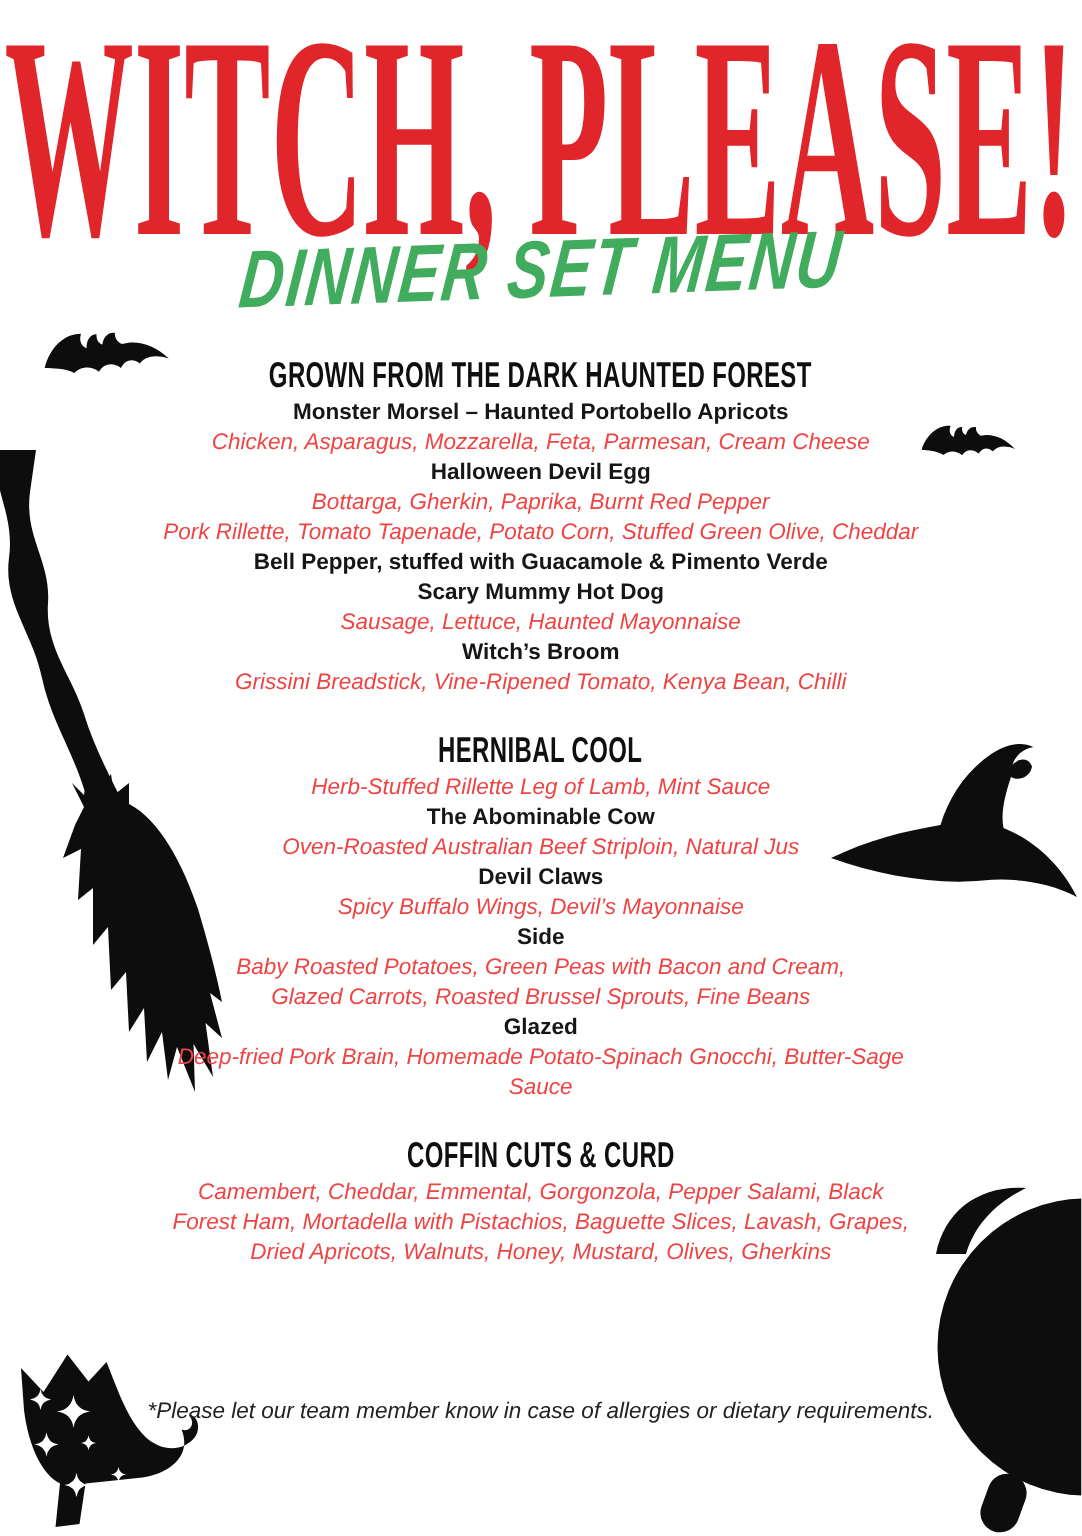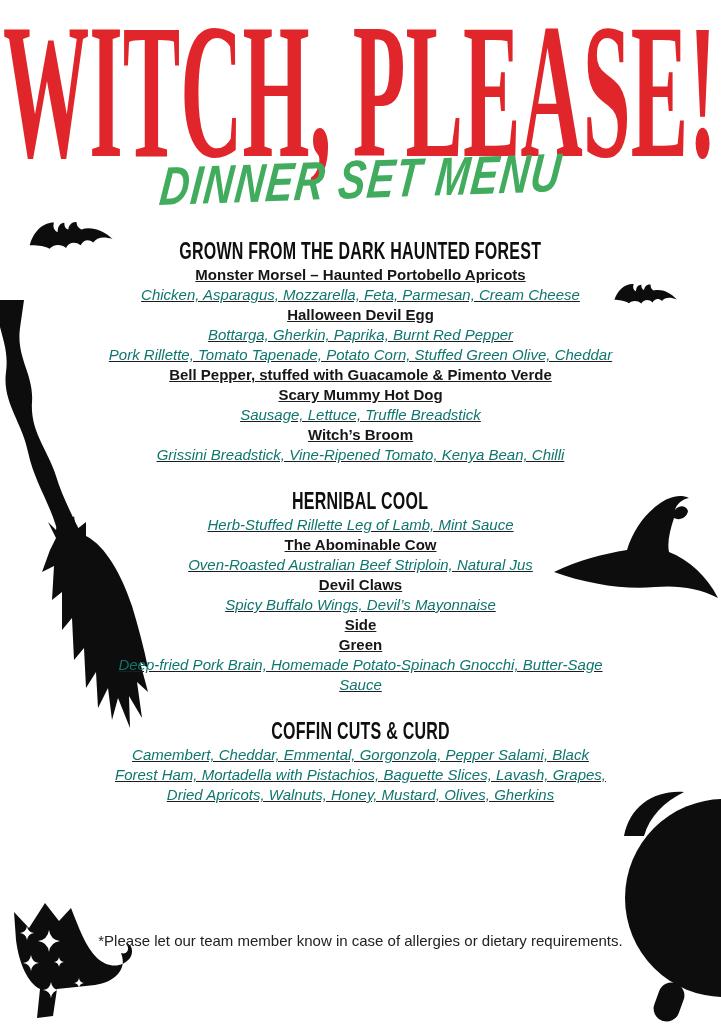--- a/index.html
+++ b/index.html
@@ -16,32 +16,32 @@
   .deco-hat{left:551px;top:490px;}
   .deco-boot{left:0px;top:886px;}
   .deco-cauldron{left:616px;top:786px;}
   
   .masthead{position:absolute;top:0;left:0;width:721px;height:230px;z-index:2;}
   .title-svg{position:absolute;top:10px;left:0;}
   .title-text{font-family:"Liberation Serif",serif;font-weight:bold;}
   .subtitle-svg{position:absolute;top:146px;left:0;}
   .subtitle-text{font-family:"Liberation Sans",sans-serif;font-weight:bold;font-style:italic;letter-spacing:2px;}
   
-  .menu{position:absolute;top:239px;left:100px;width:521px;text-align:center;z-index:2;text-decoration:underline;}
+  .menu{position:absolute;top:239px;left:100px;width:521px;text-align:center;z-index:2;}
   .section-heading{margin:0 0 2px 0;font-size:20px;line-height:24px;font-weight:700;color:#0f0f0f;}
   .heading-inner{display:inline-block;transform:scale(0.8,1.2);letter-spacing:0.3px;white-space:nowrap;}
   .menu-section + .menu-section{margin-top:24px;}
   .item-name{font-weight:700;font-size:15px;line-height:20px;color:#161616;}
-  .item-desc{font-style:italic;font-size:15px;line-height:20px;color:#0f766e;margin:0 auto;}
+  .item-desc{font-style:italic;font-size:15px;line-height:20px;color:#ef4444;margin:0 auto;}
   .w440{max-width:440px;}
   .w490{max-width:490px;}
   .w500{max-width:500px;}
   .footnote{
     position:absolute;top:932px;left:0;width:721px;margin:0;text-align:center;
-    font-size:15px;color:#222;white-space:nowrap;z-index:2;
+    font-style:italic;font-size:15px;color:#222;white-space:nowrap;z-index:2;
   }
 </style>
 </head>
 <body>
 
 <div class="page">
 
   <span class="deco deco-bat-left">
     <svg width="88" height="49" viewBox="0 0 130 72">
       <path fill="#0d0d0d" d="M4,40 C12,22 28,10 45,13 C42,19 43,25 48,28 C49,20 54,15 60,16 C59,21 60,25 64,27 C66,20 72,16 78,18 C77,23 79,27 83,30 C98,28 114,36 126,52 C113,45 103,46 97,52 C91,45 83,46 78,53 C71,45 61,46 56,53 C49,45 38,45 32,50 C23,43 12,42 4,40 Z"></path>
@@ -104,34 +104,35 @@
 
     <section class="menu-section">
       <h2 class="section-heading"><span class="heading-inner">GROWN FROM THE DARK HAUNTED FOREST</span></h2>
       <div class="item-name">Monster Morsel – Haunted Portobello Apricots</div>
       <div class="item-desc">Chicken, Asparagus, Mozzarella, Feta, Parmesan, Cream Cheese</div>
       <div class="item-name">Halloween Devil Egg</div>
       <div class="item-desc">Bottarga, Gherkin, Paprika, Burnt Red Pepper</div>
       <div class="item-desc">Pork Rillette, Tomato Tapenade, Potato Corn, Stuffed Green Olive, Cheddar</div>
       <div class="item-name">Bell Pepper, stuffed with Guacamole &amp; Pimento Verde</div>
       <div class="item-name">Scary Mummy Hot Dog</div>
-      <div class="item-desc">Sausage, Lettuce, Truffle Breadstick</div>
+      <div class="item-desc">Sausage, Lettuce, Haunted Mayonnaise</div>
       <div class="item-name">Witch’s Broom</div>
       <div class="item-desc">Grissini Breadstick, Vine-Ripened Tomato, Kenya Bean, Chilli</div>
     </section>
 
     <section class="menu-section">
       <h2 class="section-heading"><span class="heading-inner">HERNIBAL COOL</span></h2>
       <div class="item-desc">Herb-Stuffed Rillette Leg of Lamb, Mint Sauce</div>
       <div class="item-name">The Abominable Cow</div>
       <div class="item-desc">Oven-Roasted Australian Beef Striploin, Natural Jus</div>
       <div class="item-name">Devil Claws</div>
       <div class="item-desc">Spicy Buffalo Wings, Devil’s Mayonnaise</div>
       <div class="item-name">Side</div>
-      <div class="item-name">Green</div>
+      <div class="item-desc w440">Baby Roasted Potatoes, Green Peas with Bacon and Cream, Glazed Carrots, Roasted Brussel Sprouts, Fine Beans</div>
+      <div class="item-name">Glazed</div>
       <div class="item-desc w490">Deep-fried Pork Brain, Homemade Potato-Spinach Gnocchi, Butter-Sage Sauce</div>
     </section>
 
     <section class="menu-section">
       <h2 class="section-heading"><span class="heading-inner">COFFIN CUTS &amp; CURD</span></h2>
       <div class="item-desc w500">Camembert, Cheddar, Emmental, Gorgonzola, Pepper Salami, Black Forest Ham, Mortadella with Pistachios, Baguette Slices, Lavash, Grapes, Dried Apricots, Walnuts, Honey, Mustard, Olives, Gherkins</div>
     </section>
 
   </main>
 

